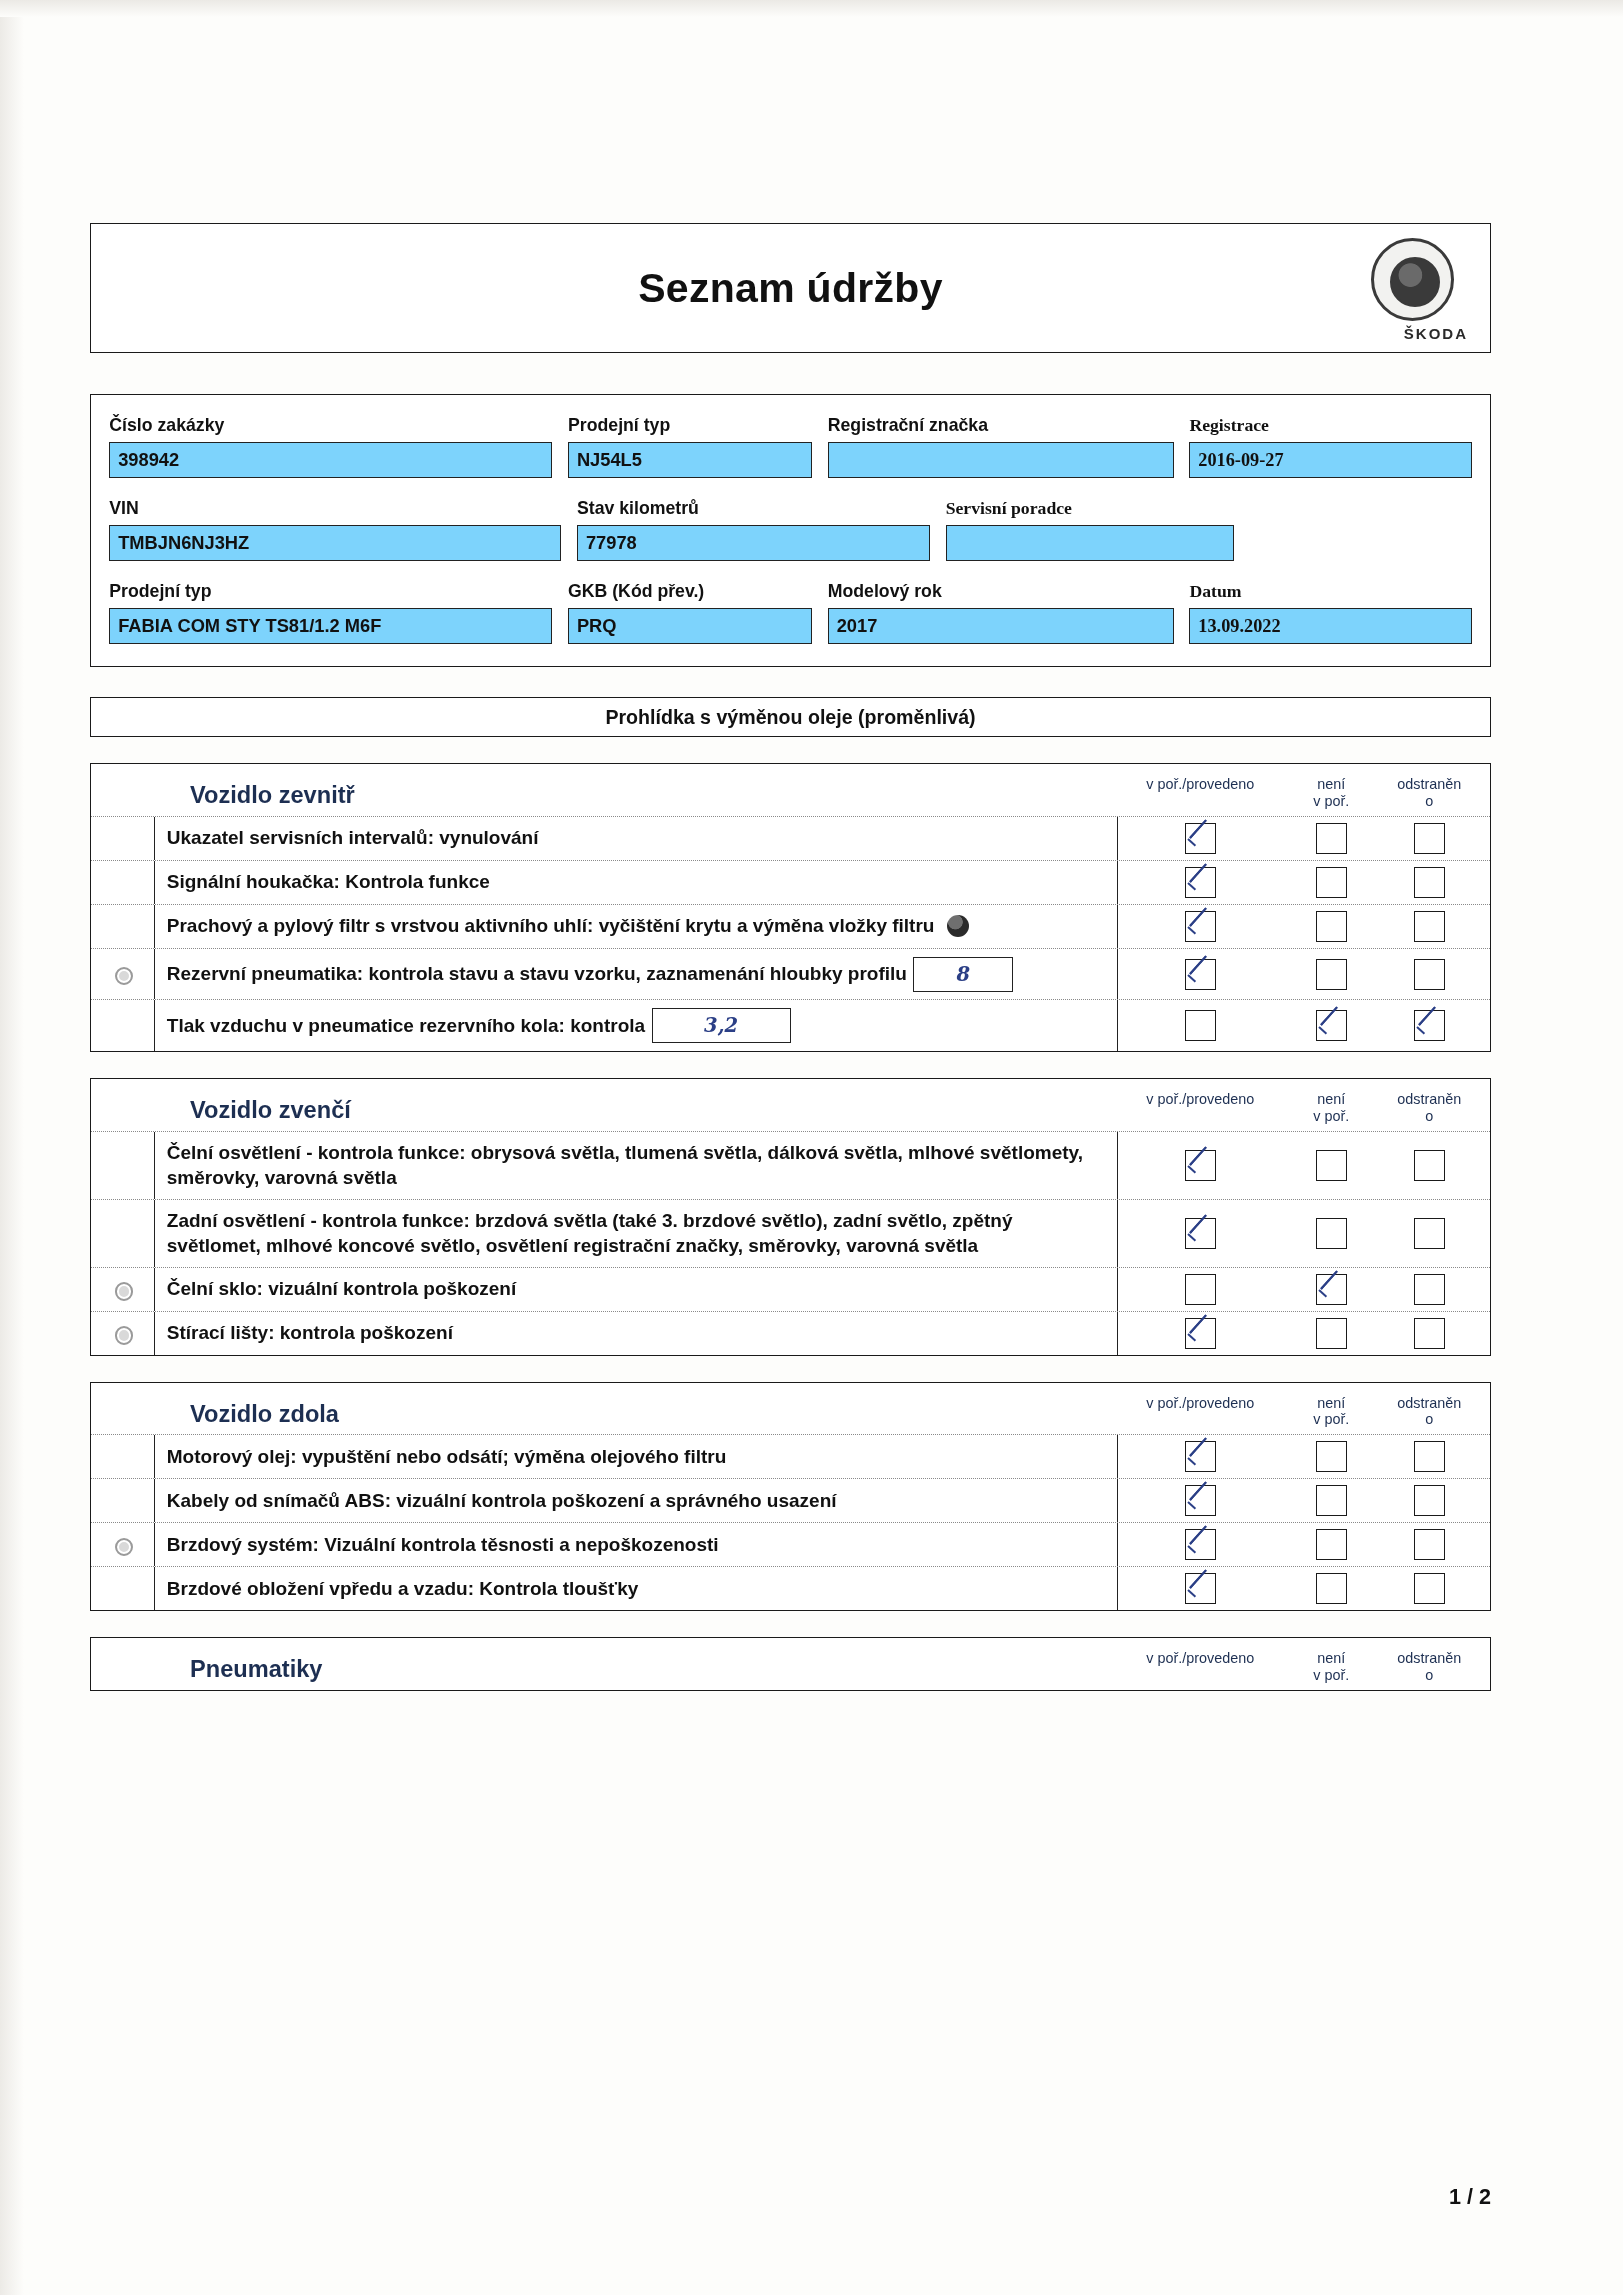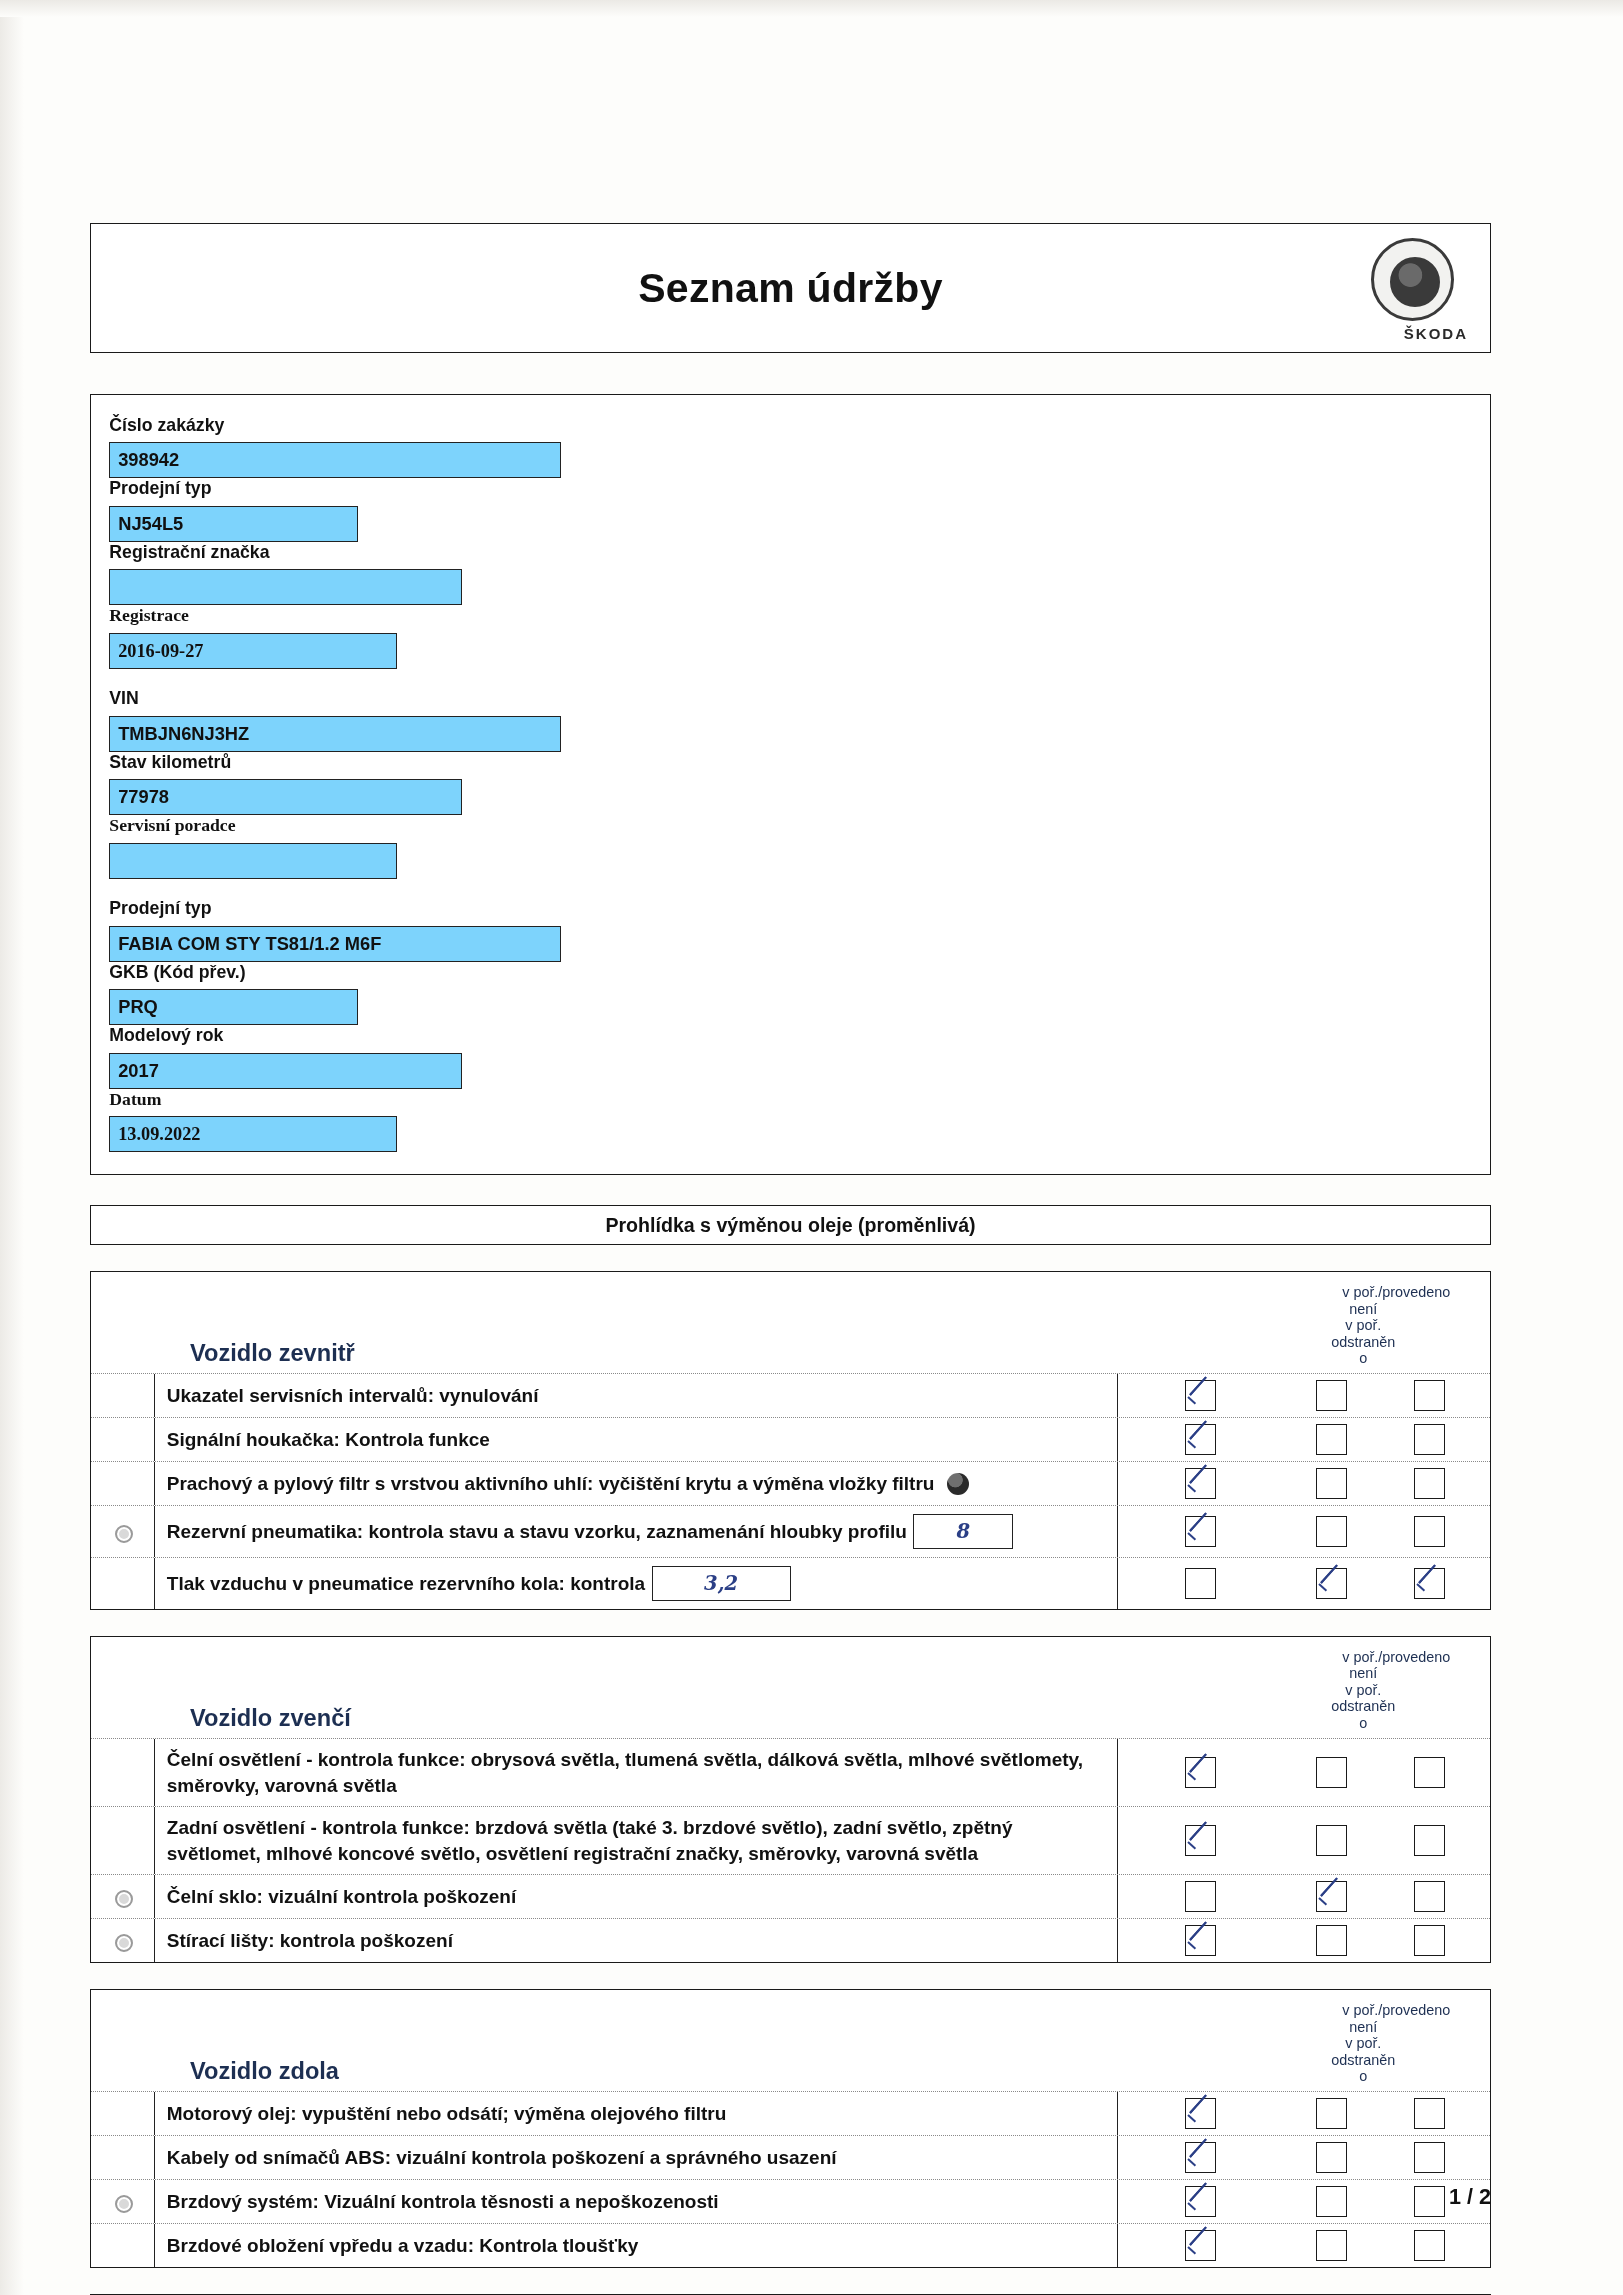--- a/index.html
+++ b/index.html
@@ -89,21 +89,20 @@
   
   .info-box {
     border: 1.3px solid #1a1a1a;
     margin-top: 41px;
     padding: 19.6px 18.3px 22px 18.3px;
     background: #fff;
   }
   .info-row {
     display: flex;
     margin-bottom: 19.6px;
-    flex-direction: column;
   }
   .info-row:last-child { margin-bottom: 0; }
   .info-cell { padding-right: 15.7px; }
   .c1 { width: 452px; }
   .c2 { width: 249px; }
   .c3 { width: 353px; }
   .c4 { width: 288px; padding-right: 0; font-family: Liberation Serif, serif; }
   .info-label {
     font-size: 17.7px;
     font-weight: bold;
@@ -148,21 +147,20 @@
   .block-title {
     flex: 1;
     font-size: 23.6px;
     font-weight: bold;
     color: #1d2f52;
     padding-left: 99px;
   }
   .col-heads {
     display: flex;
     padding-right: 11.8px;
-    flex-direction: column;
   }
   .col-head {
     width: 98px;
     text-align: center;
     font-size: 14.4px;
     color: #1d2f52;
     line-height: 1.15;
   }
   .col-head.wide { width: 164px; }
 

